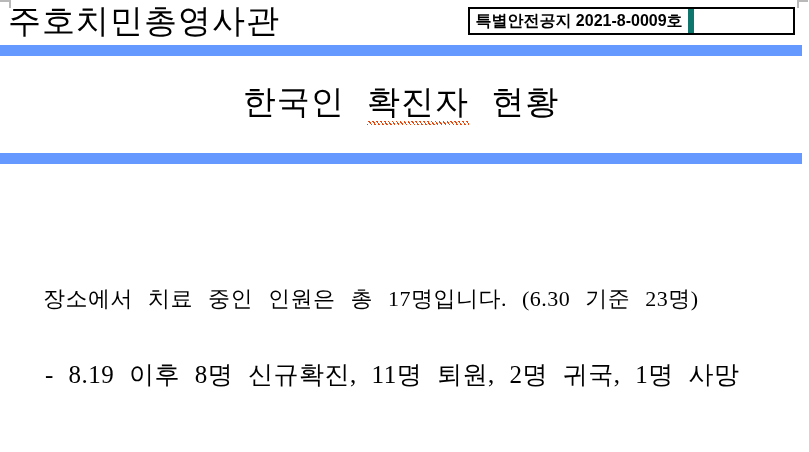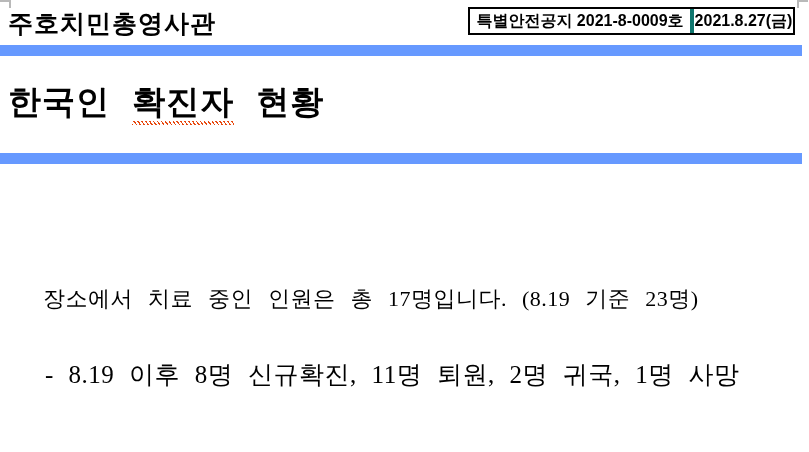--- a/index.html
+++ b/index.html
@@ -14,24 +14,24 @@
   }
 
   
   .corner { position: absolute; width: 9px; height: 6px; }
   .corner-tl { left: 0; top: 0; border-top: 2px solid #b9b9b9; border-right: 2px solid #b9b9b9; }
   .corner-tr { left: 797px; top: 0; border-top: 2px solid #b9b9b9; border-left: 2px solid #b9b9b9; }
 
   
   .org {
     position: absolute;
-    left: 8px; top: 11px;
+    left: 8px; top: 4px;
     font-family: "Liberation Sans", "DejaVu Sans", sans-serif;
-    font-weight: bold;
-    font-size: 25px;
+    font-weight: normal;
+    font-size: 33px;
     letter-spacing: 1px;
     line-height: 1;
     white-space: nowrap;
   }
 
   
   .notice-box {
     position: absolute;
     left: 468px; top: 7px;
     width: 327px; height: 28px;
@@ -42,41 +42,42 @@
   .notice-cell {
     display: flex;
     align-items: center;
     justify-content: center;
     font-family: "Liberation Sans", "DejaVu Sans", sans-serif;
     font-weight: bold;
     font-size: 16px;
     white-space: nowrap;
     box-sizing: border-box;
   }
-  .notice-cell.c1 { width: 224px; border-right: 4px solid #0f766e; }
+  .notice-cell.c1 { width: 224px; border-right: 6px solid #0f766e; }
   .notice-cell.c2 { flex: 1; }
 
   
   .bar {
     position: absolute;
     left: 0;
     width: 802px;
     height: 11px;
     background: var(--accent, #6699FF);
   }
   .bar1 { top: 45px; }
   .bar2 { top: 153px; }
 
   
   .title {
     position: absolute;
-    top: 84px; left: 8px;
+    top: 84px; left: 0;
     width: 802px;
+    text-align: center;
     font-family: "Liberation Sans", "DejaVu Sans", sans-serif;
-    font-weight: bold;
+    font-weight: normal;
     font-size: 33px;
     line-height: 1.1;
     word-spacing: 12px;
     letter-spacing: 1px;
     white-space: nowrap;
   }
 
   
   .squiggle { position: relative; display: inline-block; }
   .squiggle::after {
@@ -127,27 +128,26 @@
 
 <div class="page">
 
   <div class="corner corner-tl"></div>
   <div class="corner corner-tr"></div>
 
   <div class="org">주호치민총영사관</div>
 
   <div class="notice-box">
     <div class="notice-cell c1">특별안전공지 2021-8-0009호</div>
-    <div class="notice-cell c2">2021.8.27(금)</div>
   </div>
 
   <div class="bar bar1"></div>
 
   <div class="title"><span>한국인</span> <span class="squiggle">확진자</span> <span>현황</span></div>
 
   <div class="bar bar2"></div>
 
 
-  <div class="body-line2">장소에서 치료 중인 인원은 총 17명입니다. (8.19 기준 23명)</div>
+  <div class="body-line2">장소에서 치료 중인 인원은 총 17명입니다. (6.30 기준 23명)</div>
 
   <div class="body-subline">- 8.19 이후 8명 신규확진, 11명 퇴원, 2명 귀국, 1명 사망</div>
 
 </div>
 
 </body></html>

